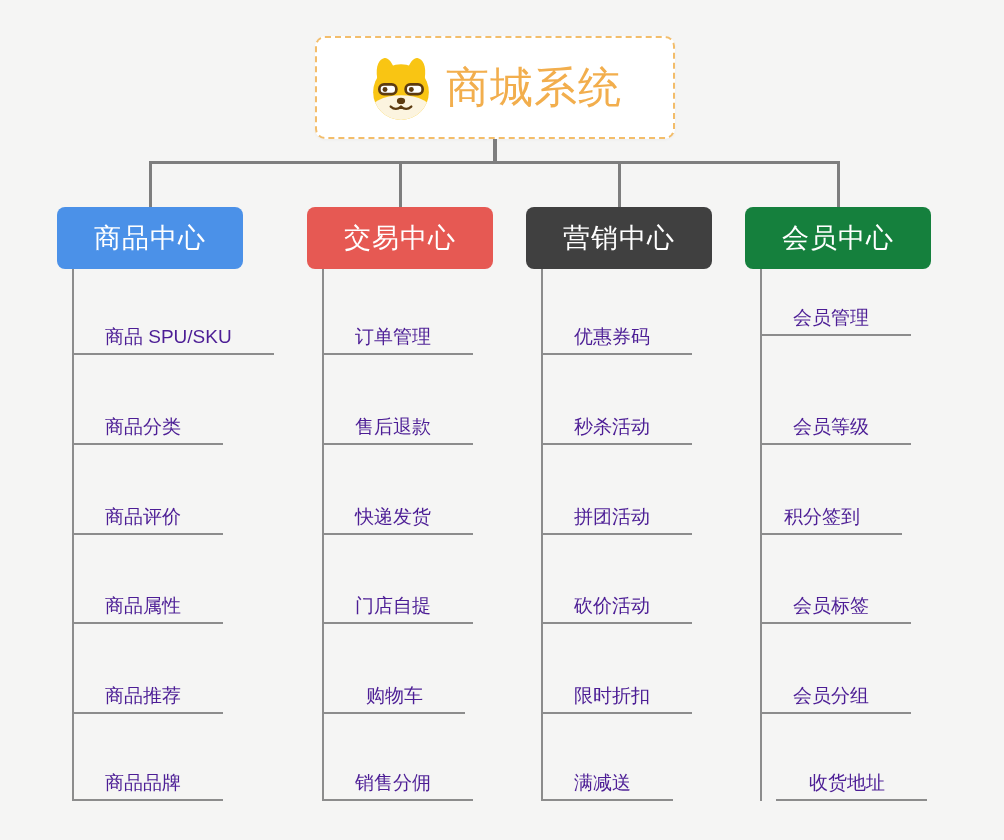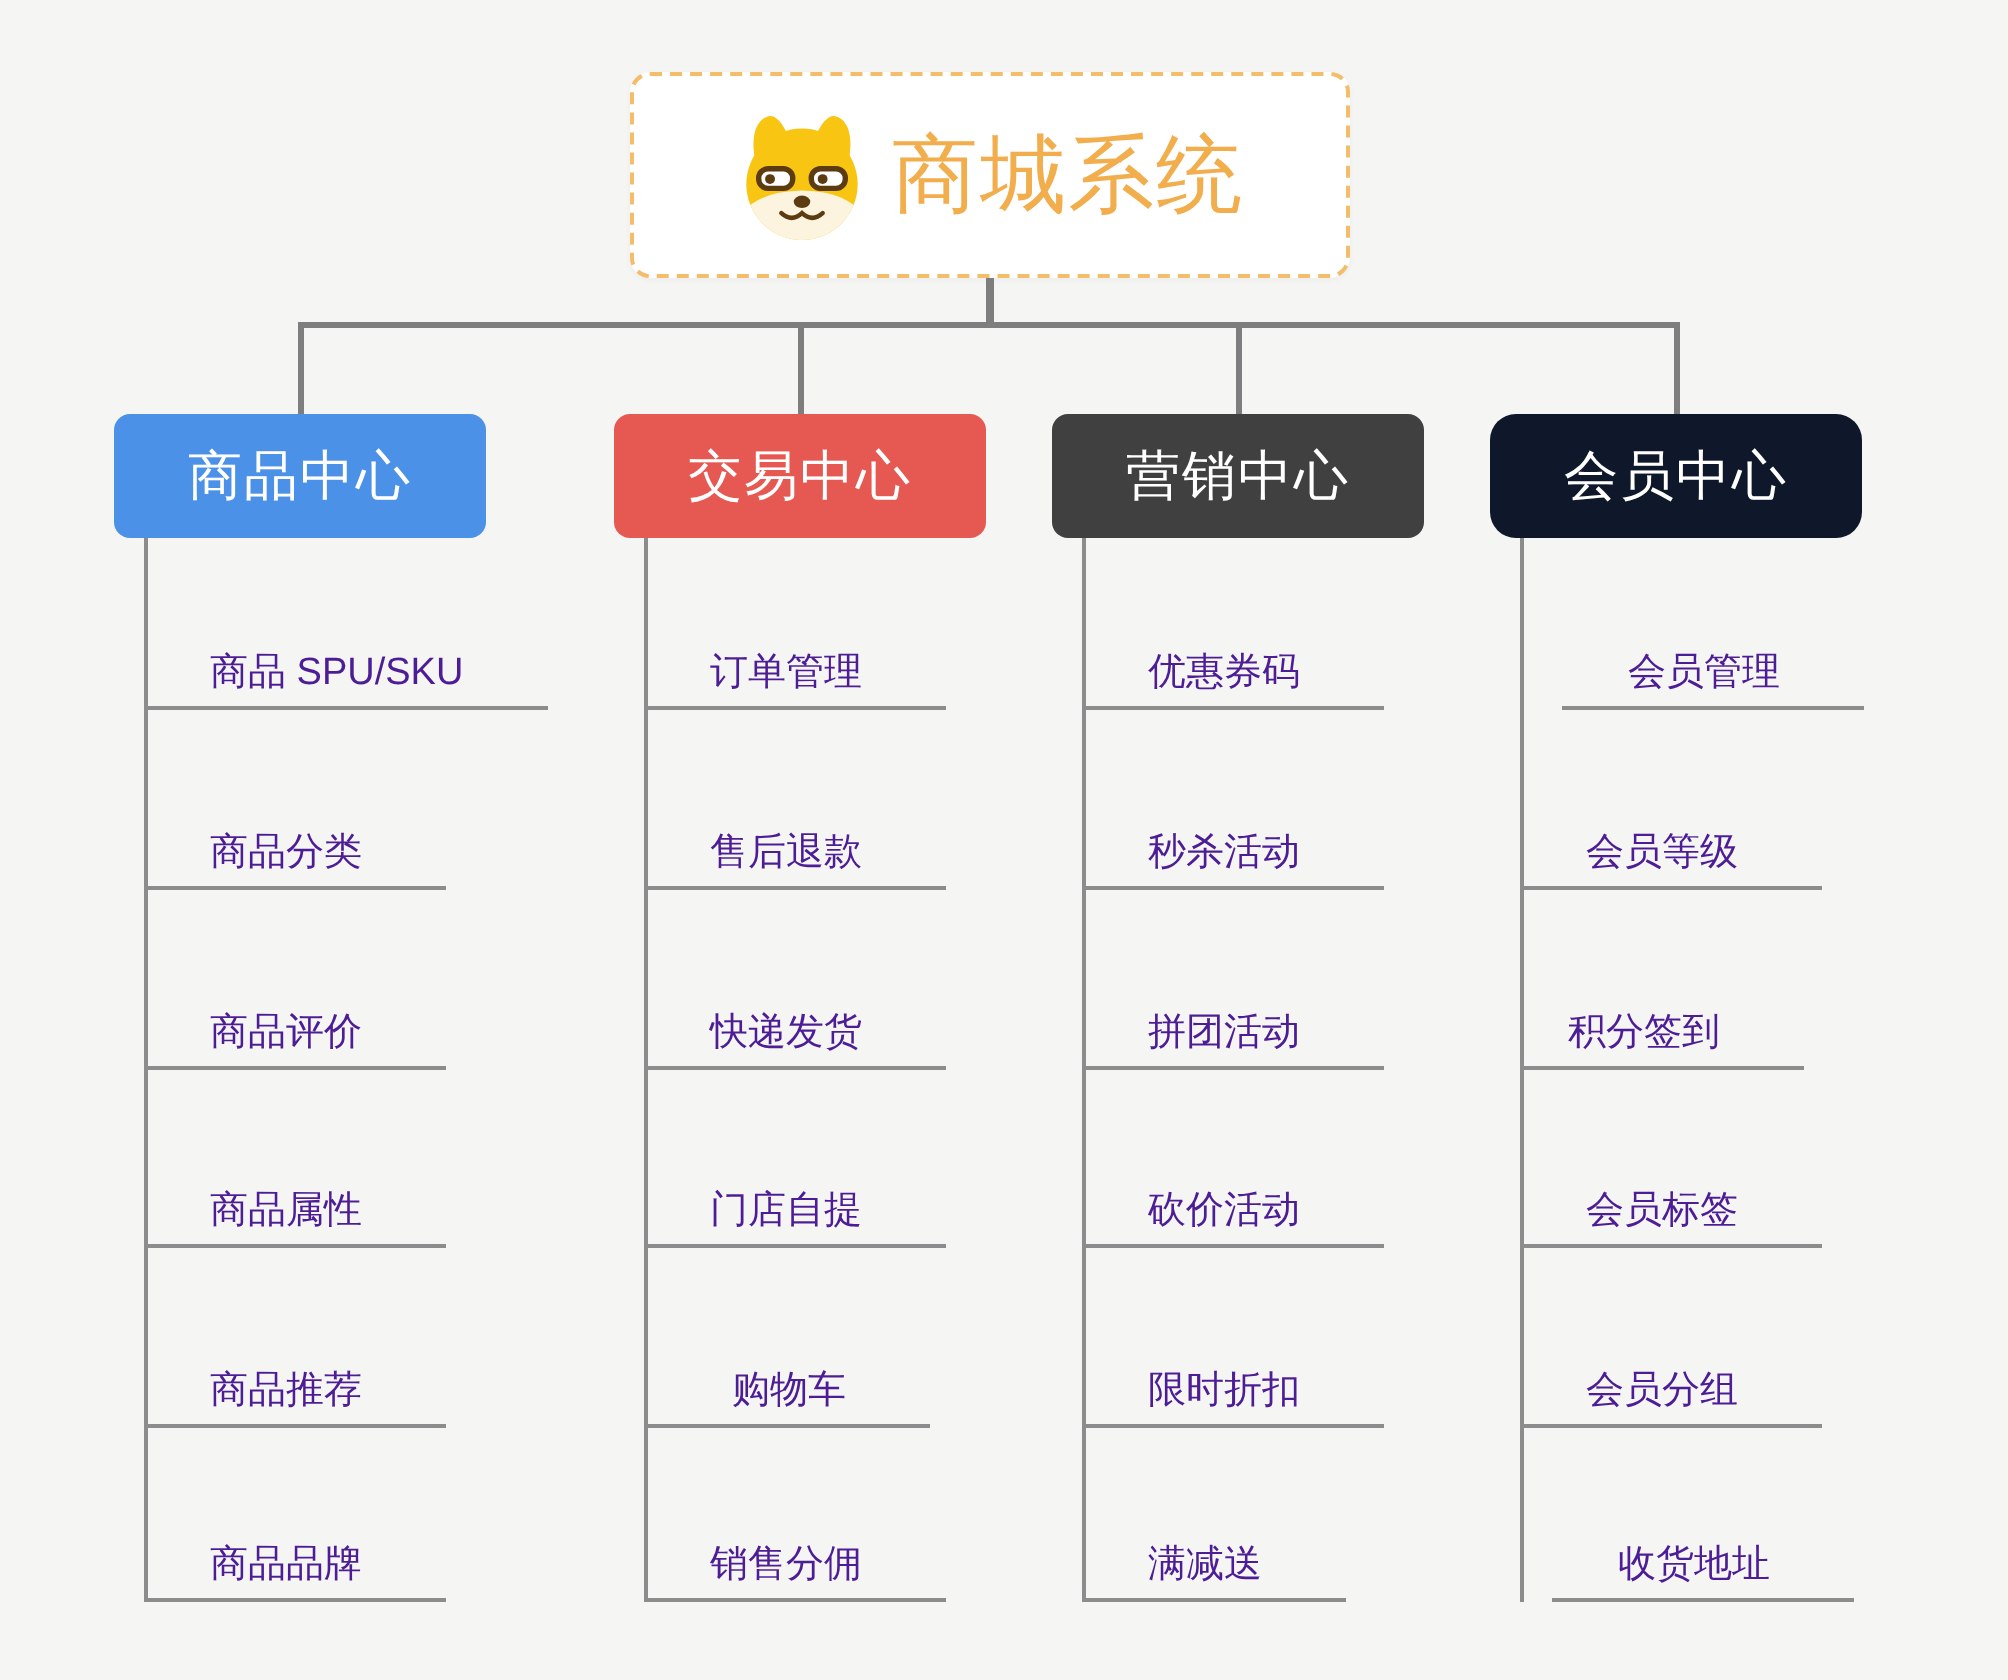--- a/index.html
+++ b/index.html
@@ -118,23 +118,23 @@
       <div class="conn" style="left: 617.5px; top: 161px; width: 3px; height: 46px;"></div>
       <div class="branch-node" style="left: 526px; top: 207px; background: #404040;">营销中心</div>
       <div class="col-line" style="left: 541px; top: 269px; height: 532px;"></div>
       <div class="leaf-node" style="left: 541px; top: 325px;">优惠券码</div>
       <div class="leaf-node" style="left: 541px; top: 415px;">秒杀活动</div>
       <div class="leaf-node" style="left: 541px; top: 505px;">拼团活动</div>
       <div class="leaf-node" style="left: 541px; top: 594px;">砍价活动</div>
       <div class="leaf-node" style="left: 541px; top: 684px;">限时折扣</div>
       <div class="leaf-node" style="left: 541px; top: 771px;">满减送</div>
       <div class="conn" style="left: 836.5px; top: 161px; width: 3px; height: 46px;"></div>
-      <div class="branch-node" style="left: 745px; top: 207px; background: #0f172a; border-radius: 13px;">会员中心</div>
+      <div class="branch-node" style="left: 745px; top: 207px; background: #15803d;">会员中心</div>
       <div class="col-line" style="left: 760px; top: 269px; height: 532px;"></div>
-      <div class="leaf-node" style="left: 760px; top: 325px; margin-left: 21px;">会员管理</div>
+      <div class="leaf-node" style="left: 760px; top: 306px;">会员管理</div>
       <div class="leaf-node" style="left: 760px; top: 415px;">会员等级</div>
       <div class="leaf-node" style="left: 760px; top: 505px; padding-left: 24px;">积分签到</div>
       <div class="leaf-node" style="left: 760px; top: 594px;">会员标签</div>
       <div class="leaf-node" style="left: 760px; top: 684px;">会员分组</div>
       <div class="leaf-node" style="left: 760px; top: 771px; margin-left: 16px;">收货地址</div>
     </div>
 
 </div>
 
 </body></html>

